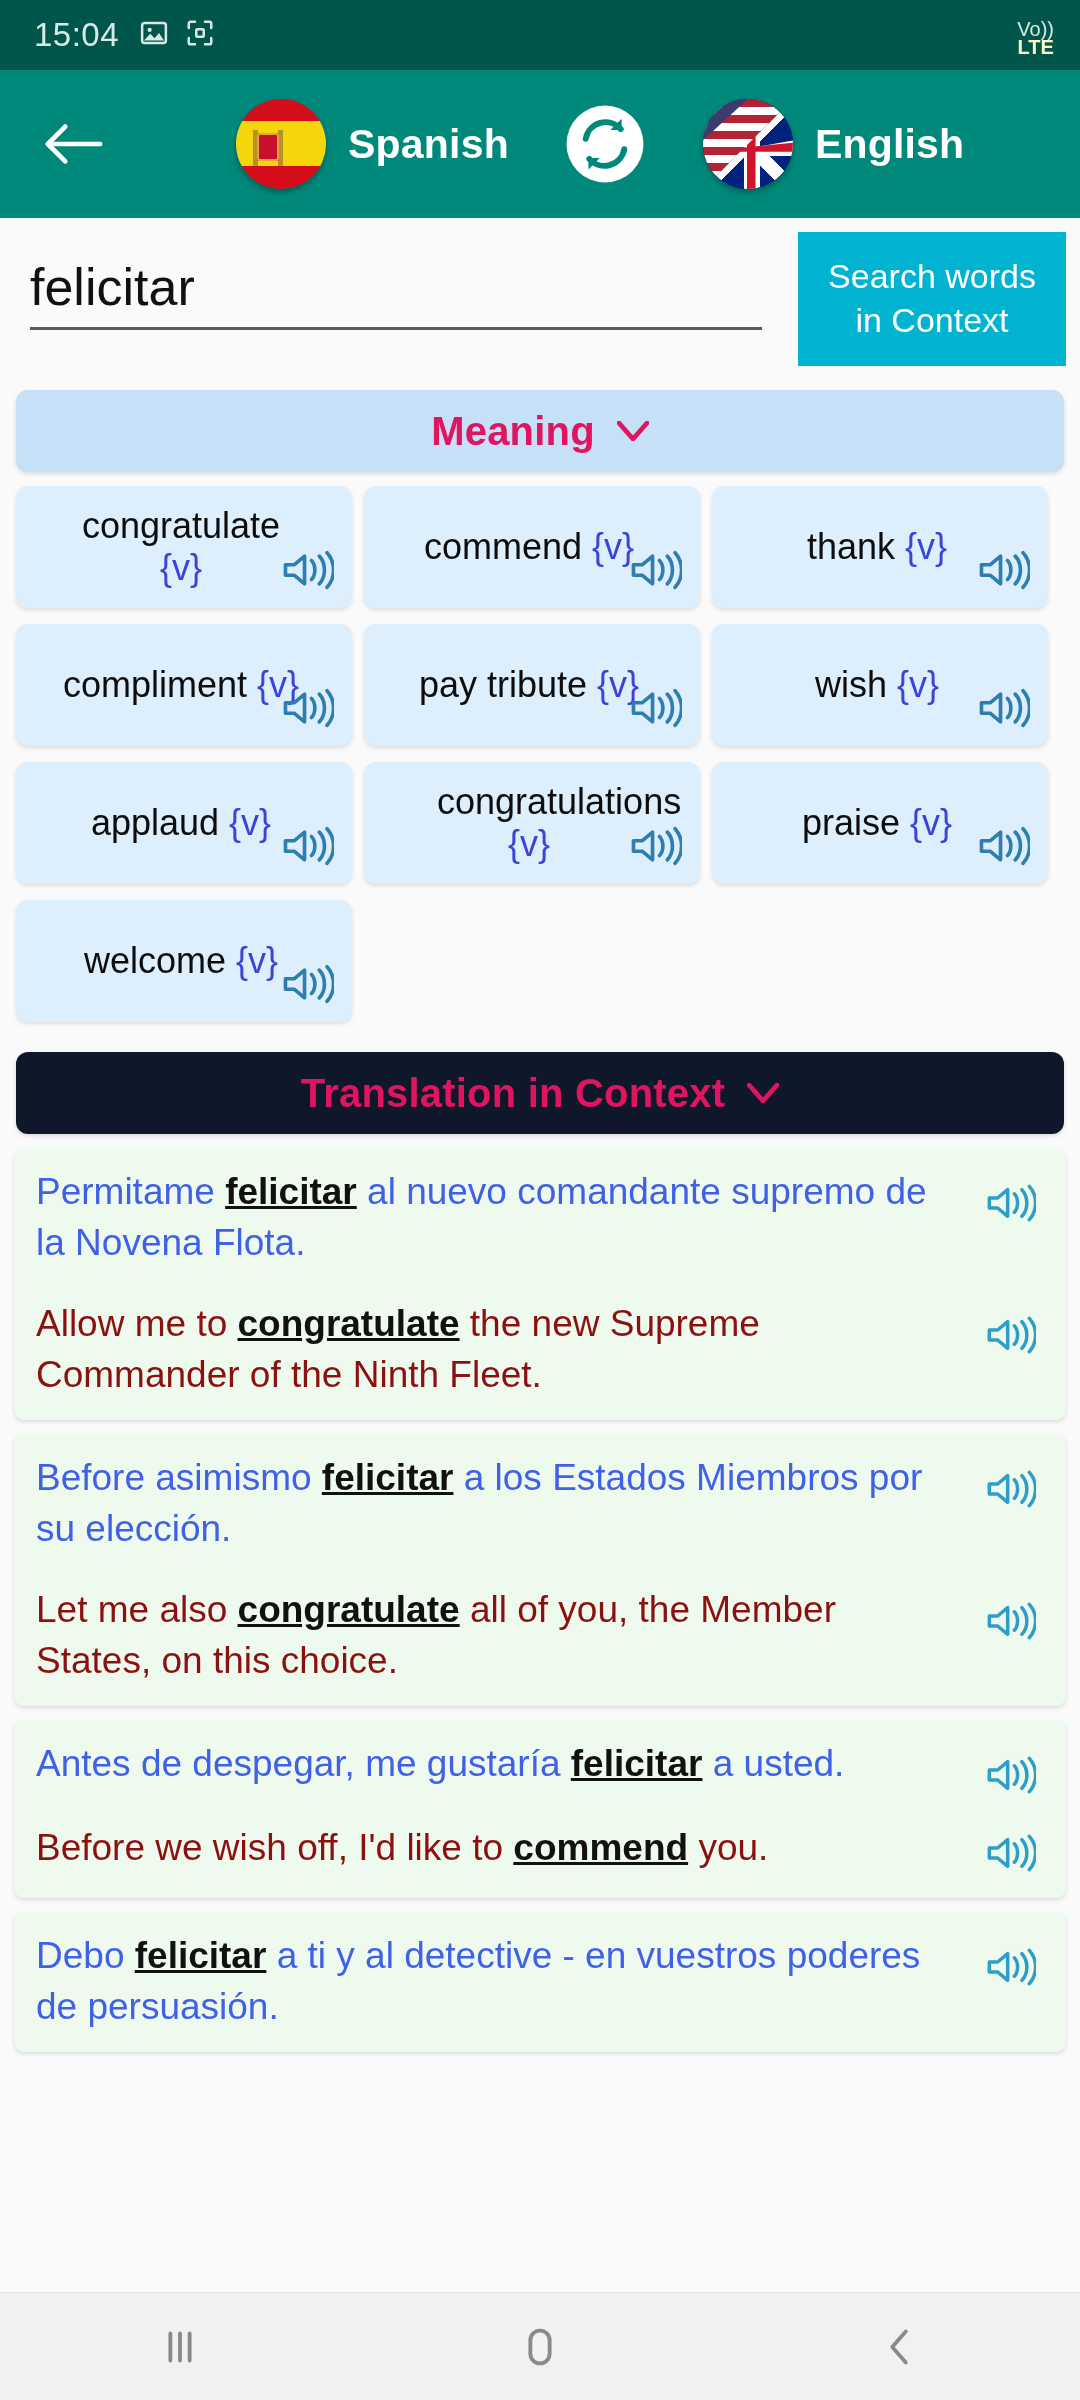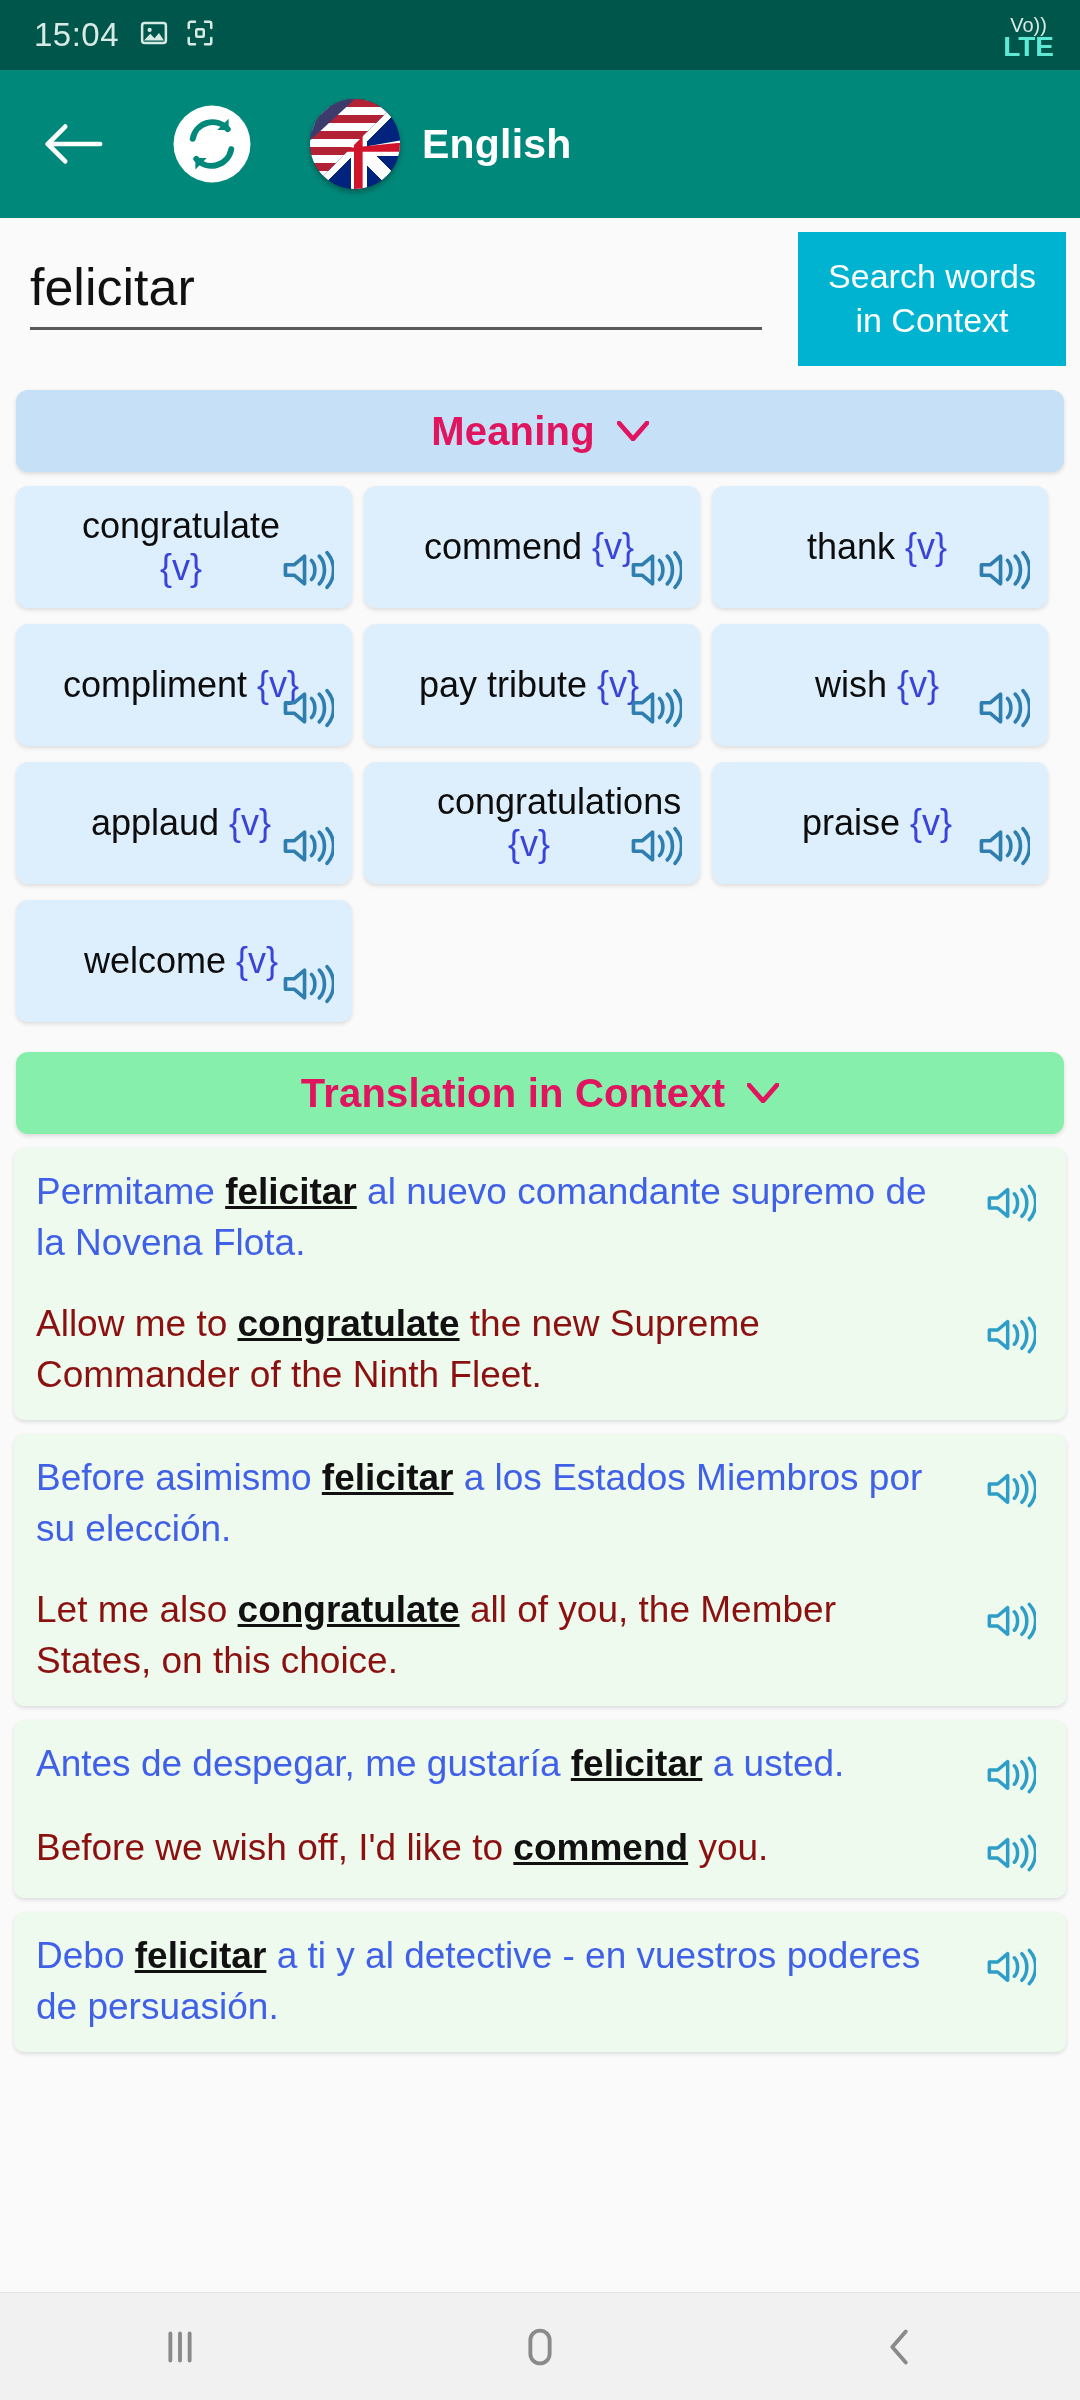--- a/index.html
+++ b/index.html
@@ -130,21 +130,21 @@
 
   
   .sec-head {
     margin: 12px 16px 0 16px;
     height: 82px; border-radius: 12px;
     display: flex; align-items: center; justify-content: center;
     gap: 22px;
     box-shadow: 0 2px 4px rgba(0,0,0,.13);
   }
   .sec-head.meaning { background: #c5e0f7; margin-top: 24px; }
-  .sec-head.context { background: #86efac; }
+  .sec-head.context { background: #0f172a; }
   .sec-head .title {
     font-size: 40px; font-weight: bold; color: #e0145f; letter-spacing: .2px;
   }
   .chev { width: 32px; height: 20px; display:block; }
 
   
   .chips {
     display: flex; flex-wrap: wrap;
     padding: 6px 10px 0 10px;
   }
@@ -232,21 +232,21 @@
         <svg width="40" height="34" viewBox="0 0 28 24">
           <path d="M3 9.4a15 15 0 0117 0" fill="none" stroke="#d8eae5" stroke-width="2.3" stroke-linecap="round"></path>
           <path d="M6 13a10.5 10.5 0 0111 0" fill="none" stroke="#d8eae5" stroke-width="2.3" stroke-linecap="round"></path>
           <circle cx="11.5" cy="17.6" r="1.9" fill="#d8eae5"></circle>
           <path d="M18.5 14v5M18.5 19l-1.7-1.8M18.5 19l1.7-1.8" stroke="#d8eae5" stroke-width="1.8" stroke-linecap="round" fill="none"></path>
           <path d="M24 19.5v-5M24 14.5l-1.7 1.8M24 14.5l1.7 1.8" stroke="#d8eae5" stroke-width="1.8" stroke-linecap="round" fill="none"></path>
         </svg>
       </span>
       <span class="sb-ico" style="text-align:center;line-height:.92;">
         <span style="display:block;font-size:20px;color:#d8eae5;">Vo))</span>
-        <span style="display:block;font-size:28px;color:#5eead4;font-weight:600;">LTE</span>
+        <span style="display:block;font-size:20px;color:#fef9c3;font-weight:600;">LTE</span>
       </span>
       <span class="sb-ico">
         <svg width="32" height="30" viewBox="0 0 22 22">
           <rect x="1" y="15" width="4" height="6" fill="#d8eae5"></rect>
           <rect x="7" y="10" width="4" height="11" fill="#d8eae5"></rect>
           <rect x="13" y="5" width="4" height="16" fill="#8fb5ae"></rect>
         </svg>
       </span>
       <span class="sb-ico">
         <svg width="26" height="32" viewBox="0 0 16 22">
@@ -258,20 +258,27 @@
   </div>
 
   <div class="appbar">
     <div class="backarrow">
       <svg width="62" height="44" viewBox="0 0 32 22" fill="none" stroke="#ffffff" stroke-width="2.4" stroke-linecap="round" stroke-linejoin="round">
         <path d="M30 11H3"></path>
           <path d="M12 2L3 11l9 9"></path>
       </svg>
     </div>
 
+    <div class="lang-group left">
+      <div class="flag flag-es">
+        <div class="coa2"></div>
+          <div class="coa"></div>
+      </div>
+      <div class="lang-label">Spanish</div>
+    </div>
 
     <div class="swap-btn">
       <svg width="84" height="84" viewBox="0 0 48 48">
         <circle cx="24" cy="24" r="22" fill="#ffffff"></circle>
         <path d="M13 21a11.5 11.5 0 0120-5.5" fill="none" stroke="#00897b" stroke-width="3.4" stroke-linecap="round"></path>
         <path d="M35 27a11.5 11.5 0 01-20 5.5" fill="none" stroke="#00897b" stroke-width="3.4" stroke-linecap="round"></path>
         <path d="M33.5 9.5v6.5h-6.5z" fill="#00897b"></path>
         <path d="M14.5 38.5V32h6.5z" fill="#00897b"></path>
       </svg>
     </div>

